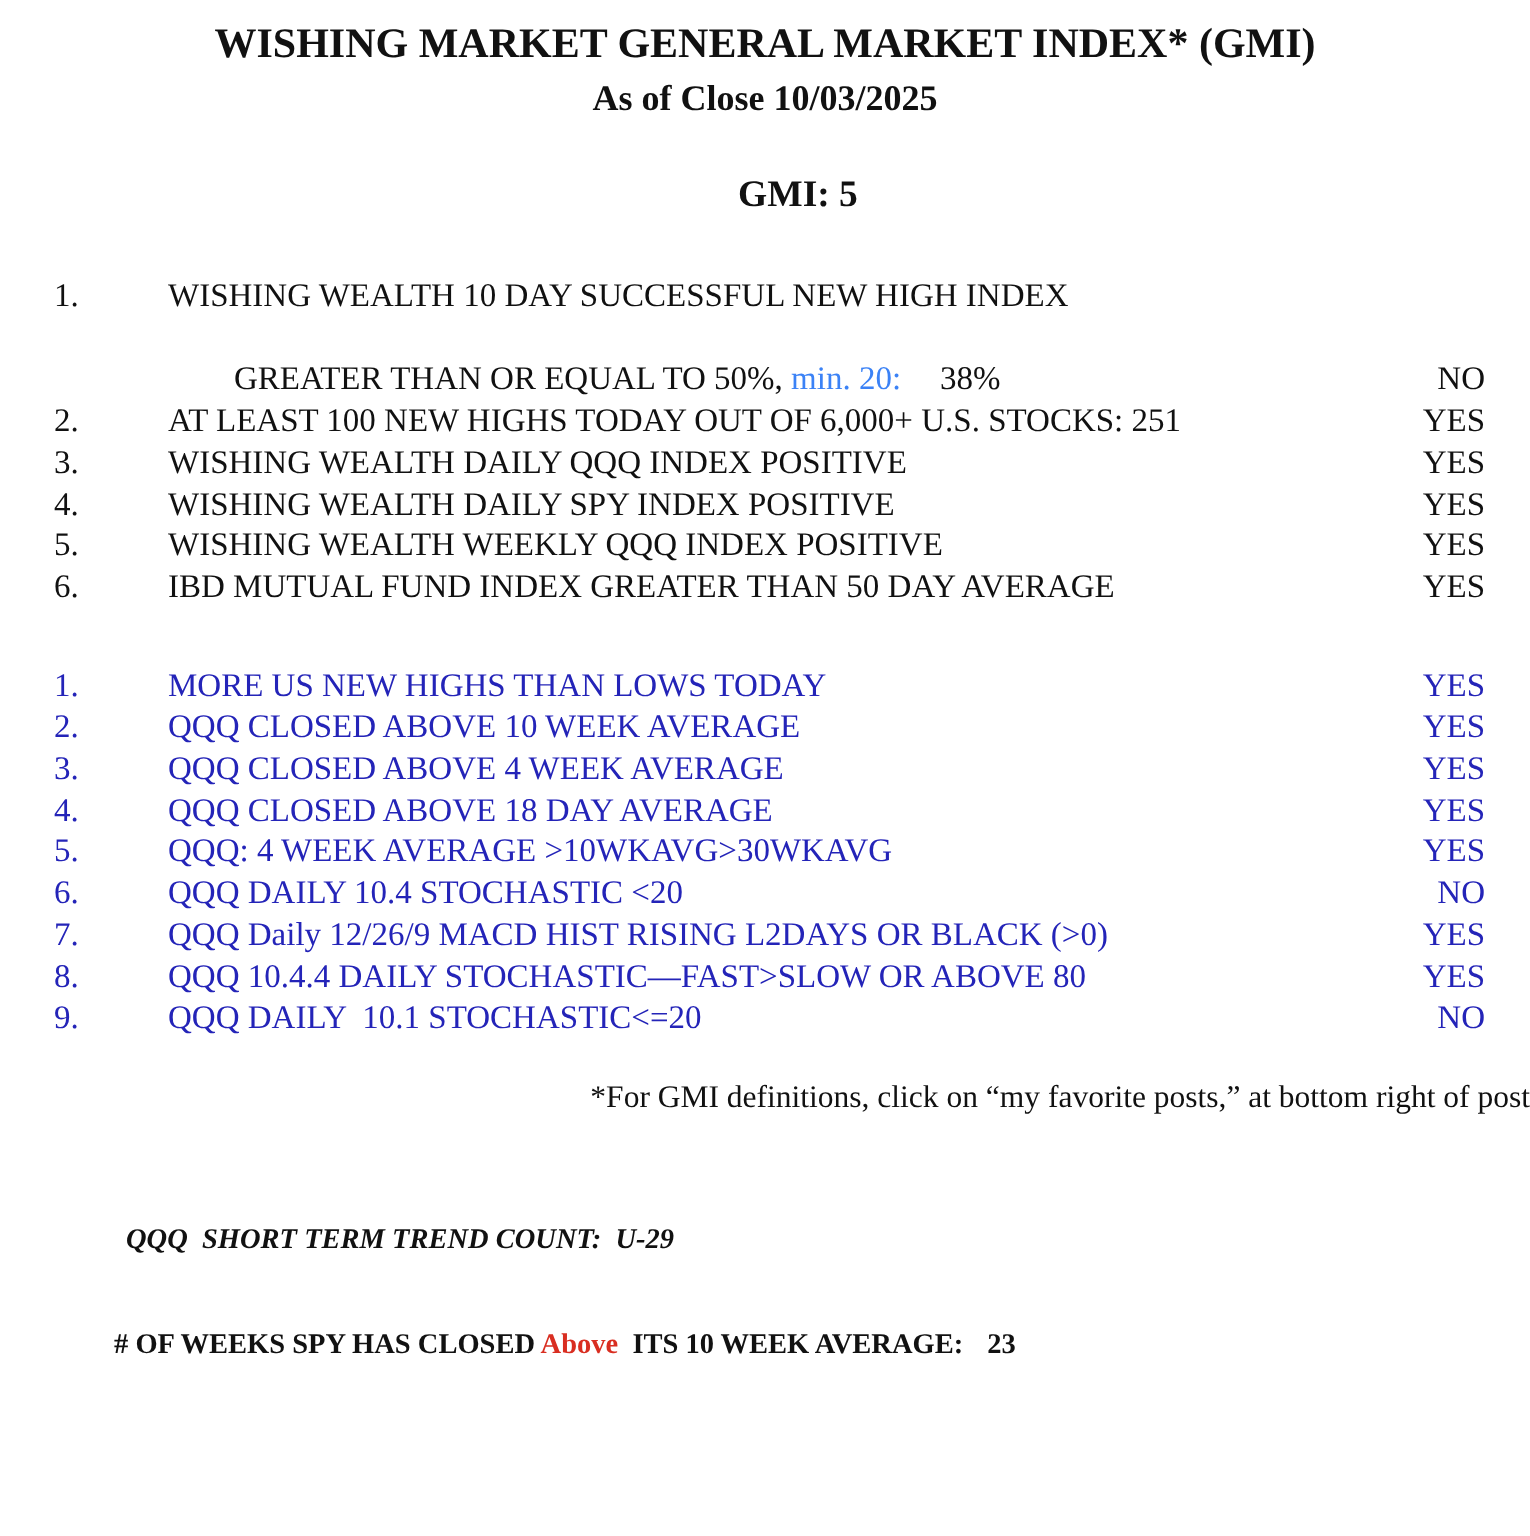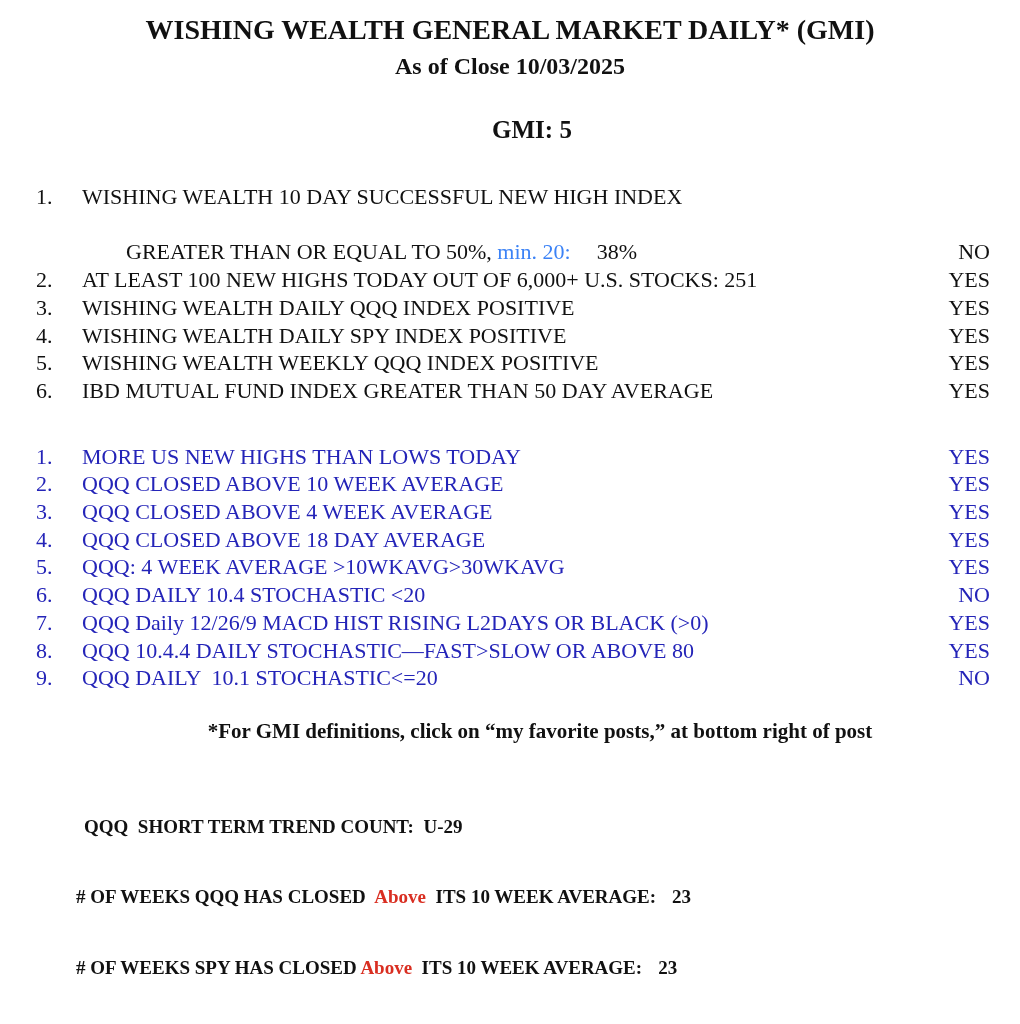--- a/index.html
+++ b/index.html
@@ -12,42 +12,42 @@
   .hdr .title{font-size:28px;font-weight:bold;line-height:36px;}
   .hdr .date{font-size:24px;font-weight:bold;line-height:37px;text-align:center;}
 
   
   .score{font-size:25px;font-weight:bold;text-align:center;margin-top:30px;line-height:30px;padding-left:44px;}
 
   
   .list{margin-top:38px;padding-left:36px;padding-right:30px;font-size:22px;}
   .row{display:flex;align-items:flex-start;line-height:27.7px;}
   .row .num{flex:0 0 46px;white-space:pre-wrap;}
-  .row .text{flex:1;white-space:pre-wrap;}
+  .row .text{flex:1;white-space:pre-wrap;margin-left:30px;}
   .row .answer{flex:0 0 auto;text-align:right;white-space:pre;}
   .row .answer.ans-bottom{align-self:flex-end;}
   .val-gap{margin-left:26px;}
 
   
-  .footnote{font-size:21px;font-weight:bold;text-align:center;padding-left:60px;
+  .footnote{font-size:21px;font-weight:normal;text-align:right;padding-left:60px;
             margin-top:26px;line-height:26px;white-space:pre-wrap;}
 
   
   .stats{margin-top:24px;padding-left:76px;font-size:19px;font-weight:bold;
          line-height:23.5px;white-space:pre-wrap;}
-  .stats .indent1{padding-left:8px;}
+  .stats .indent1{padding-left:8px;font-style:italic;}
   .stat-value{margin-left:16px;}
 </style>
 </head>
 <body>
 
 <div class="page">
 
   <div class="hdr">
-    <div class="title">WISHING WEALTH GENERAL MARKET DAILY* (GMI)</div>
+    <div class="title">WISHING MARKET GENERAL MARKET INDEX* (GMI)</div>
     <div class="date">As of Close 10/03/2025</div>
   </div>
 
   <div class="score">GMI: 5</div>
 
   <div class="list">
     <div class="row">
       <span class="num">1.</span>
       <span class="text"><span>WISHING WEALTH 10 DAY SUCCESSFUL NEW HIGH INDEX</span><br>
         <span>GREATER THAN OR EQUAL TO 50%, </span><span style="color: #3b82f6;">min. 20:</span><span class="val-gap">38%</span></span>
@@ -126,18 +126,17 @@
       <span class="num">9.</span>
       <span class="text">QQQ DAILY  10.1 STOCHASTIC&lt;=20</span>
       <span class="answer">NO</span>
     </div>
   </div>
 
   <div class="footnote">*For GMI definitions, click on “my favorite posts,” at bottom right of post</div>
 
   <div class="stats">
     <div class="indent1">QQQ  SHORT TERM TREND COUNT:  U-29</div>
-    <div><span># OF WEEKS QQQ HAS CLOSED  </span><span style="color: rgb(217, 46, 33);">Above</span><span>  ITS 10 WEEK AVERAGE:</span><span class="stat-value">23</span></div>
     <div><span># OF WEEKS SPY HAS CLOSED </span><span style="color: rgb(217, 46, 33);">Above</span><span>  ITS 10 WEEK AVERAGE:</span><span class="stat-value">23</span></div>
     
   </div>
 
 </div>
 
 </body></html>

